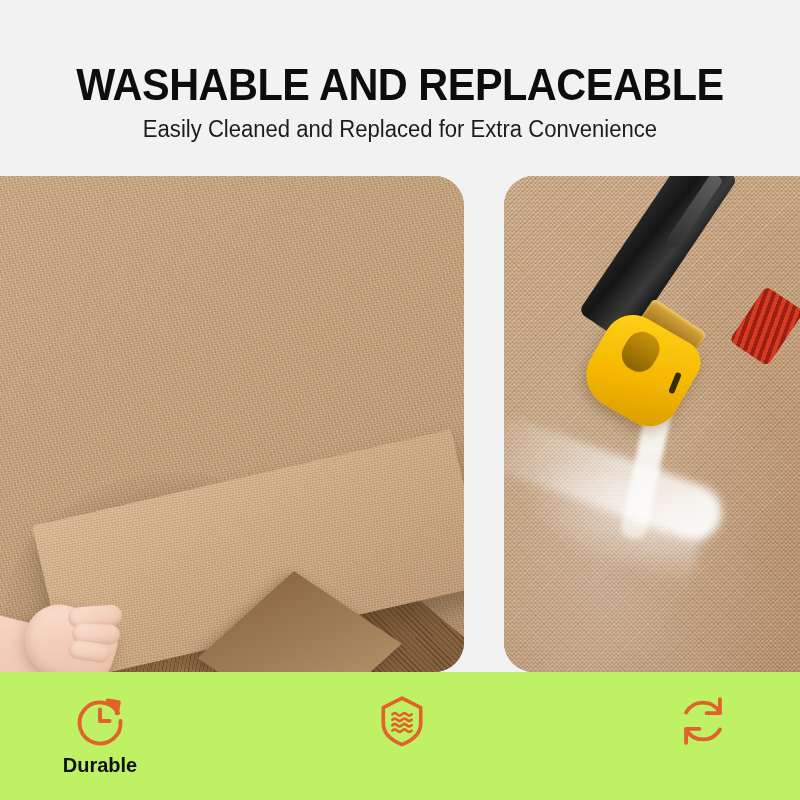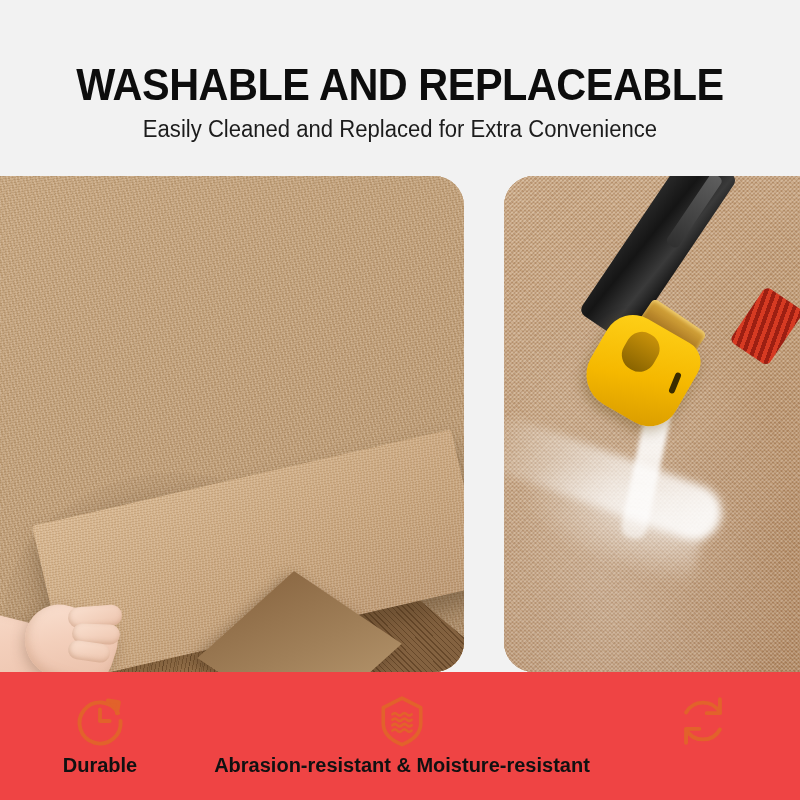--- a/index.html
+++ b/index.html
@@ -294,21 +294,21 @@
     background: radial-gradient(ellipse at 70% 40%, rgba(255,255,255,0.55) 0%, rgba(255,255,255,0) 70%);
     filter: blur(5px);
   }
 
   
   .features {
     position: absolute;
     top: 672px; left: 0;
     width: 800px;
     height: 128px;
-    background: #ef4444;
+    background: #bef264;
   }
   .feature {
     position: absolute;
     top: 0;
     text-align: center;
   }
   .feature .icon-wrap {
     display: block;
     height: 58px;
     margin-top: 20px;
@@ -388,21 +388,20 @@
   <div class="feature feat-resist">
     <span class="icon-wrap">
       <svg width="58" height="58" viewBox="0 0 48 48" fill="none" stroke="#e2622b" stroke-width="3" stroke-linecap="round" stroke-linejoin="round">
         <path d="M24 5 L39.5 13 V26 C39.5 34 32.5 40 24 43.5 C15.5 40 8.5 34 8.5 26 V13 Z"></path>
         <path d="M16 18.5 q2 -2 4 0 t4 0 t4 0 t4 0" stroke-width="2.2"></path>
         <path d="M16 23 q2 -2 4 0 t4 0 t4 0 t4 0" stroke-width="2.2"></path>
         <path d="M16 27.5 q2 -2 4 0 t4 0 t4 0 t4 0" stroke-width="2.2"></path>
         <path d="M16 32 q2 -2 4 0 t4 0 t4 0 t4 0" stroke-width="2.2"></path>
       </svg>
     </span>
-    <span class="label">Abrasion-resistant &amp; Moisture-resistant</span>
   </div>
 
   <div class="feature feat-reusable">
     <span class="icon-wrap">
       <svg width="58" height="58" viewBox="0 0 48 48" fill="none" stroke="#e2622b" stroke-width="3.2" stroke-linecap="round" stroke-linejoin="round">
         <path d="M38 17 A16 16 0 0 0 10 17"></path>
         <path d="M10 31 A16 16 0 0 0 38 31"></path>
         <polyline points="38,6 38,17.5 27,17.5" stroke-width="3.2"></polyline>
         <polyline points="10,42 10,30.5 21,30.5" stroke-width="3.2"></polyline>
       </svg>

